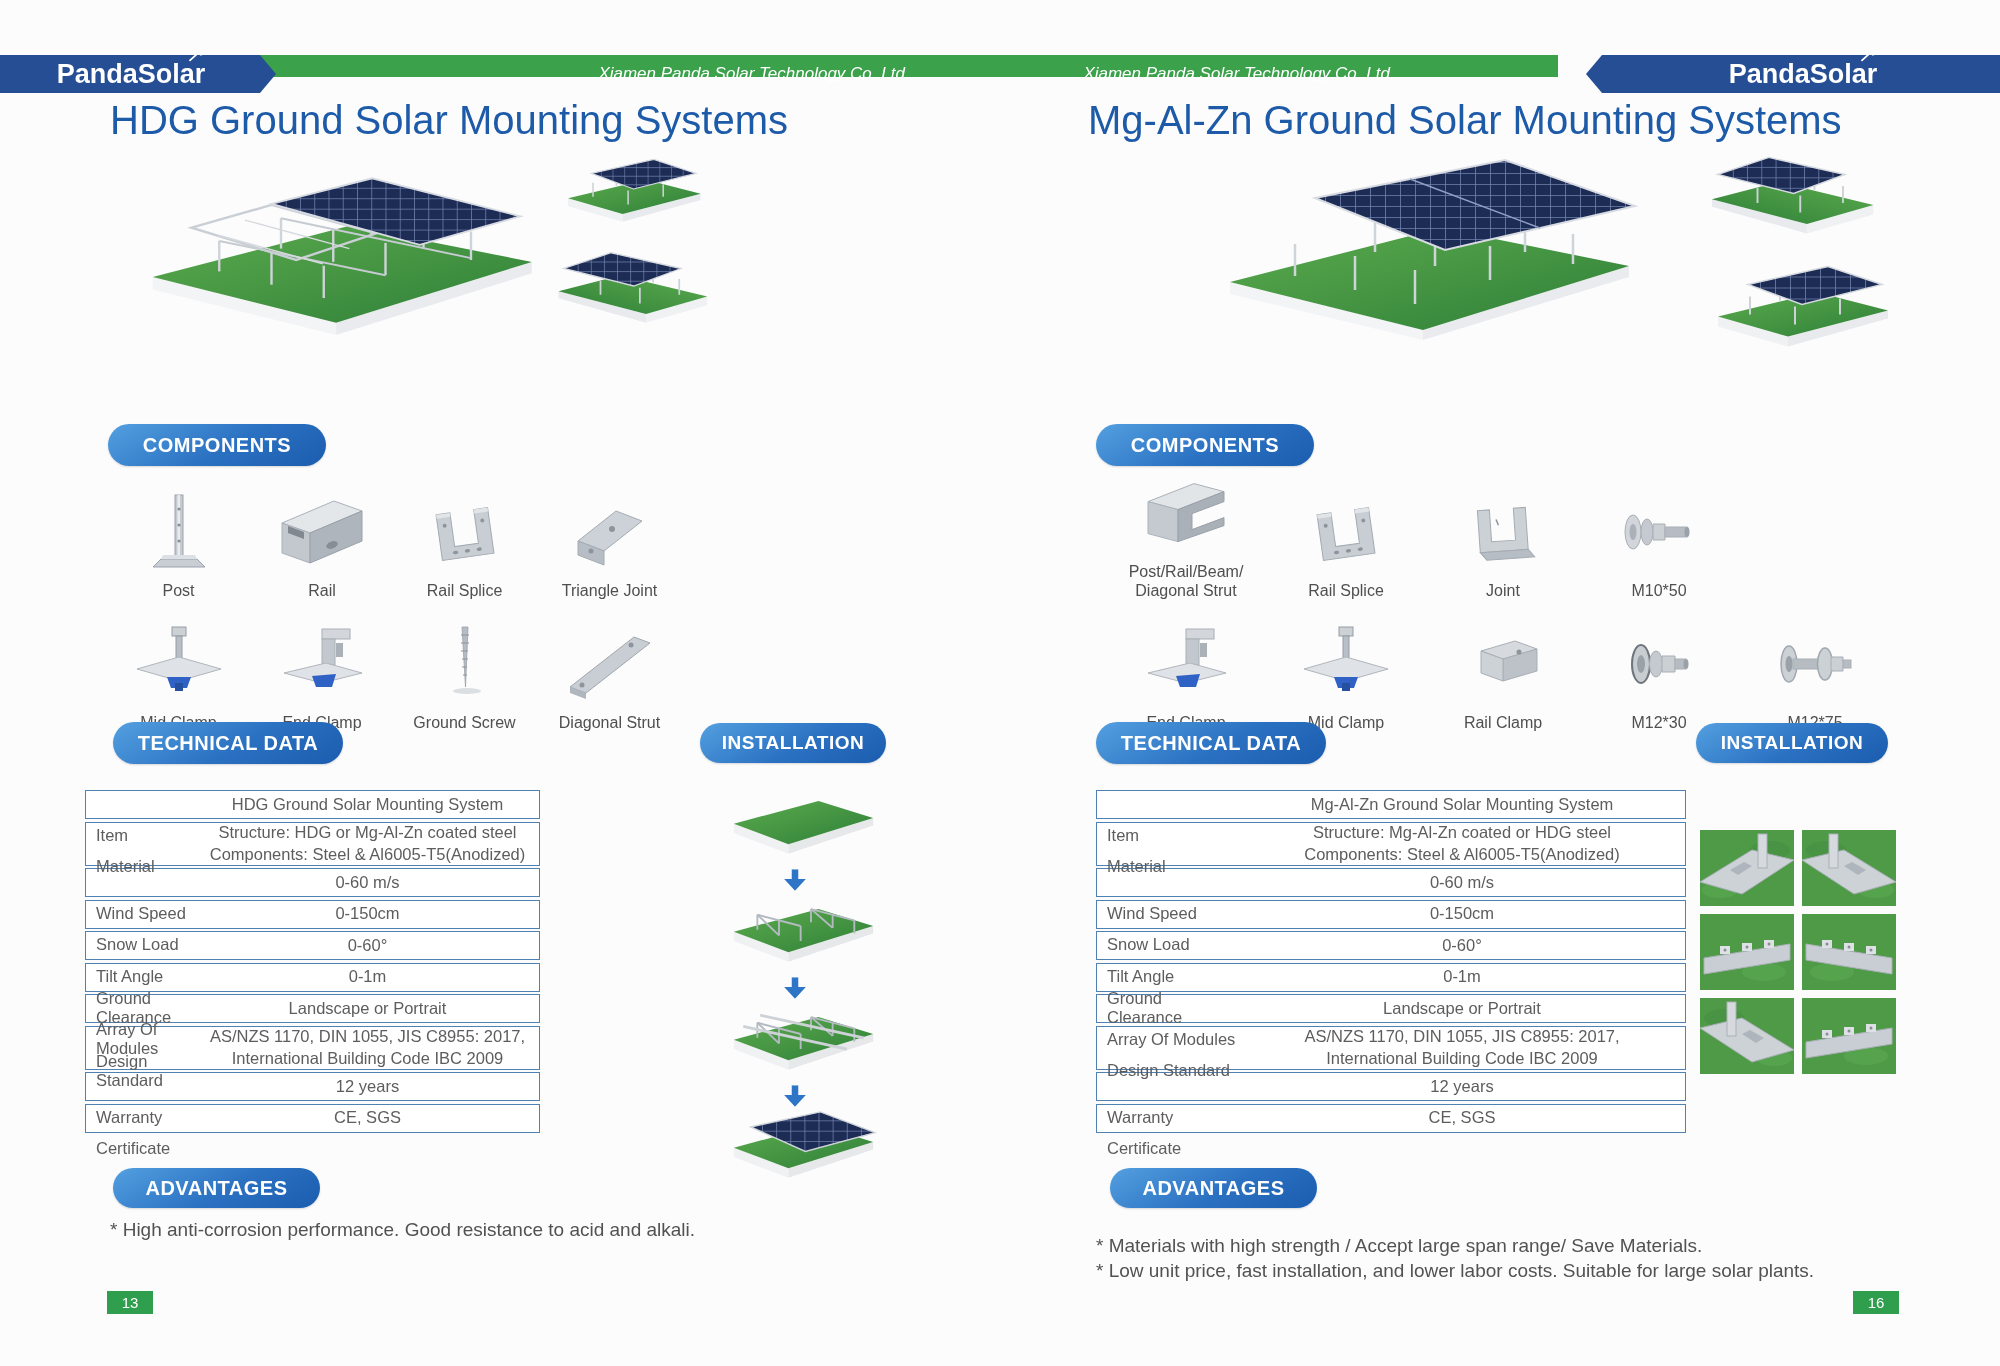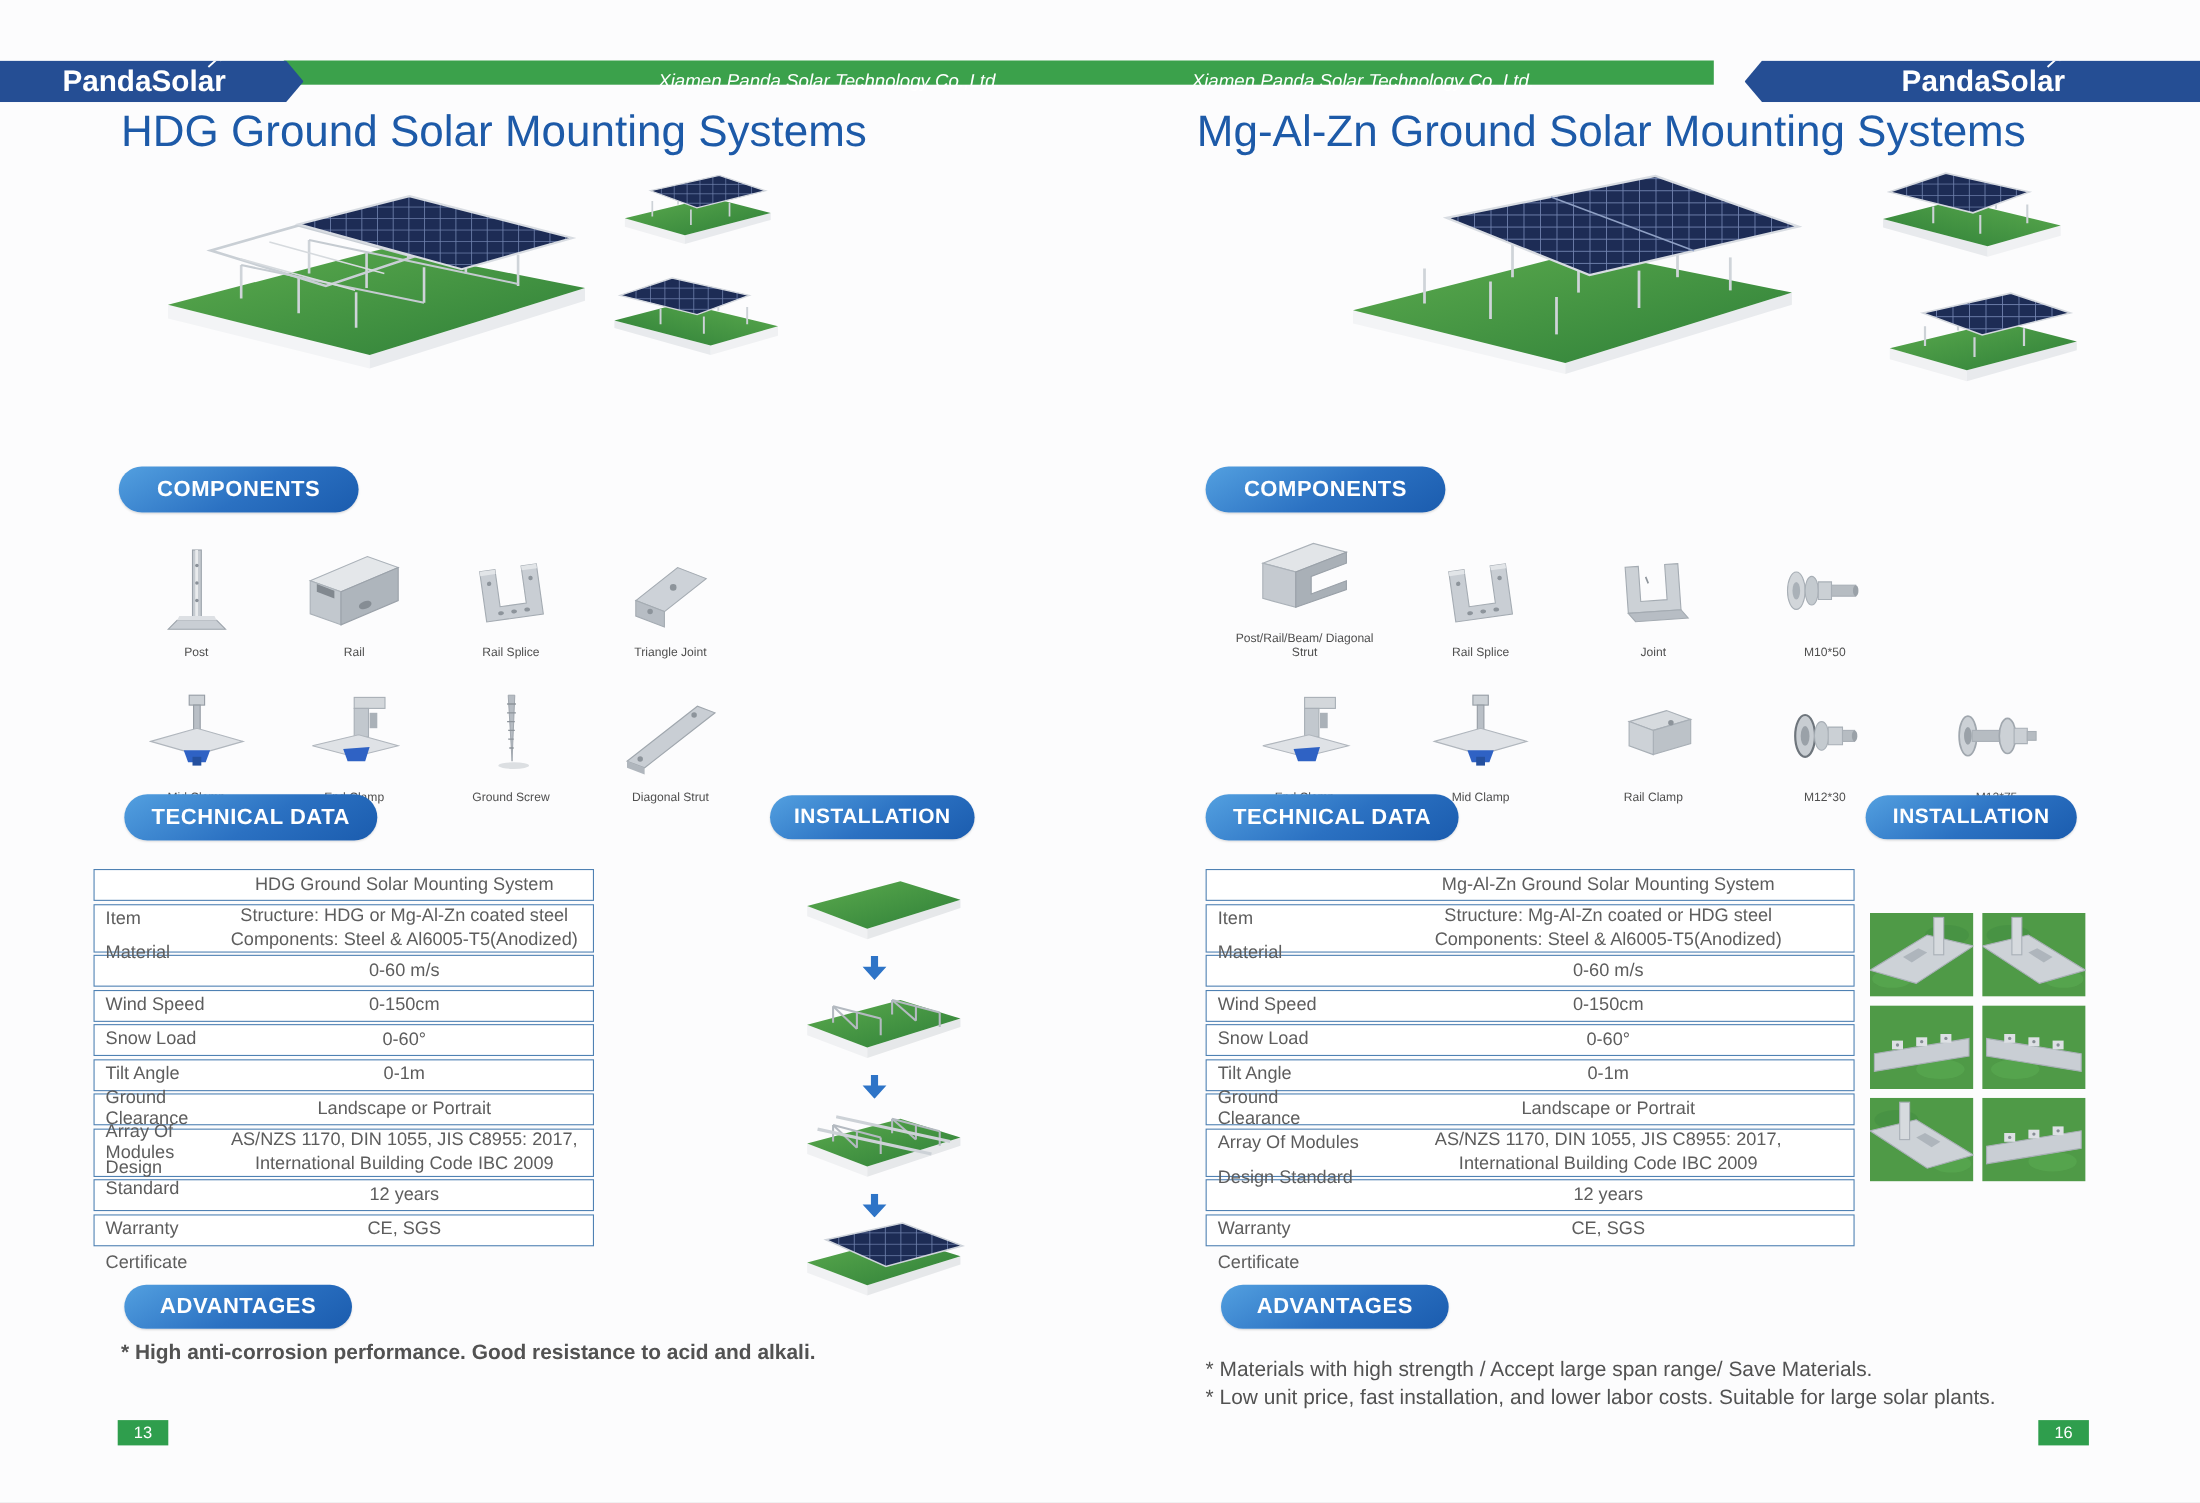--- a/index.html
+++ b/index.html
@@ -22,21 +22,21 @@
   .page-title{position:absolute;top:98px;font-size:40px;font-weight:normal;color:#1d5aa8;letter-spacing:0;}
 
   .pill{position:absolute;display:flex;align-items:center;justify-content:center;color:#fff;
       font-weight:bold;border-radius:30px;font-size:20px;letter-spacing:.5px;
       background:linear-gradient(150deg,#53a0e0 0%,#2b71c2 55%,#1b5cae 100%);
       box-shadow:0 1px 2px rgba(0,0,0,.15);}
 
   .comp-row{position:absolute;display:flex;}
   .comp{display:flex;flex-direction:column;align-items:center;justify-content:flex-end;height:130px;}
   .cicon{width:100px;height:92px;}
-  .comp .lbl{font-size:11px;color:#4f4f4f;text-align:center;line-height:1.15;margin-top:4px;}
+  .comp .lbl{font-size:16px;color:#4f4f4f;text-align:center;line-height:1.15;margin-top:4px;}
 
   .ttable{position:absolute;}
   .trow{display:flex;border:1.6px solid #4f81b3;background:#fff;margin-top:2.5px;box-sizing:border-box;}
   .trow:first-child{margin-top:0;}
   .h1{height:29px;}
   .h2{height:44px;}
   .tkey{border-right:1.6px solid #4f81b3;display:flex;align-items:center;padding-left:10px;
       color:#5d5d5d;font-size:16.5px;box-sizing:border-box;margin-top:44px;}
   .t-l .tkey{width:110px;}
   .t-r .tkey{width:142px;}
@@ -488,21 +488,21 @@
       </svg>
     <svg class="arrow" viewBox="0 0 24 20">
         <use href="#s-downarrow"></use>
       </svg>
     <svg class="inst-img" viewBox="0 0 190 85">
         <use href="#s-inst4"></use>
       </svg>
   </div>
 
   <div class="pill" style="left:113px;top:1168px;width:207px;height:40px;">ADVANTAGES</div>
-  <div class="adv" style="left:110px;top:1220px;font-weight:bold;">* High anti-corrosion performance. Good resistance to acid and alkali.</div>
+  <div class="adv" style="left:110px;top:1220px;">* High anti-corrosion performance. Good resistance to acid and alkali.</div>
   <div class="badge" style="left:107px;top:1291px;">13</div>
 
   <div class="page-title" style="left:1088px;">Mg-Al-Zn Ground Solar Mounting Systems</div>
 
   <svg class="abs" style="left:1200px;top:140px;width:450px;height:200px" viewBox="0 0 440 200">
       <use href="#s-heroB"></use>
     </svg>
   <svg class="abs flip" style="left:1693px;top:146px;width:205px;height:95px" viewBox="0 0 200 100">
       <use href="#s-heroSm"></use>
     </svg>

